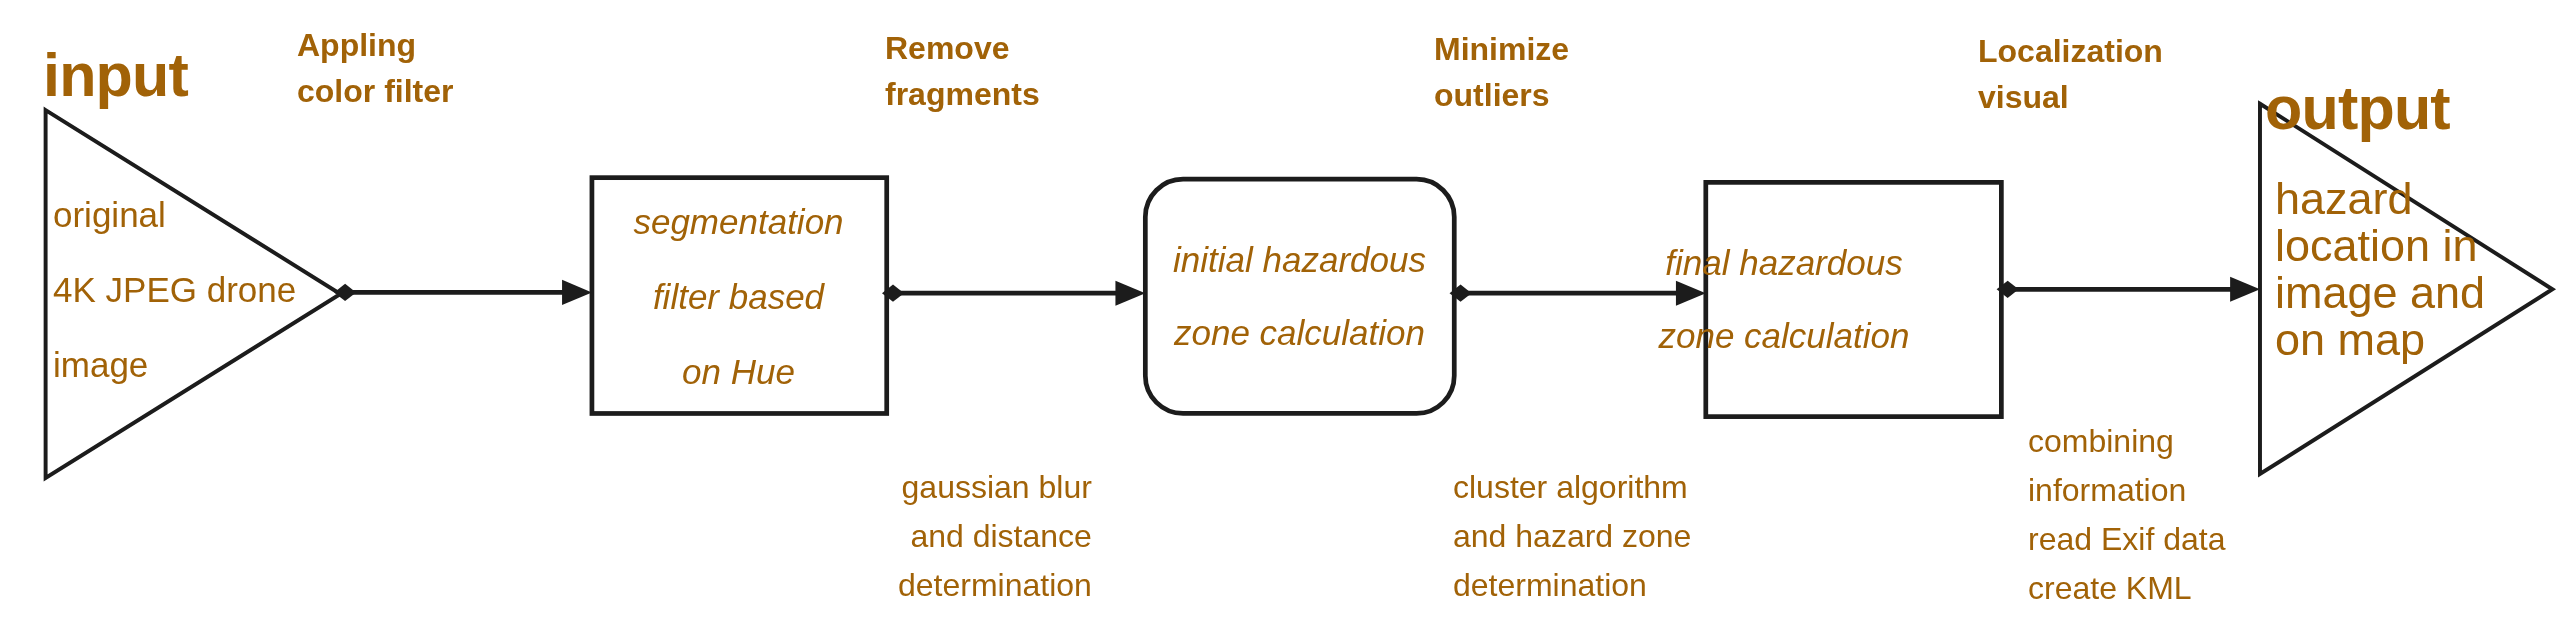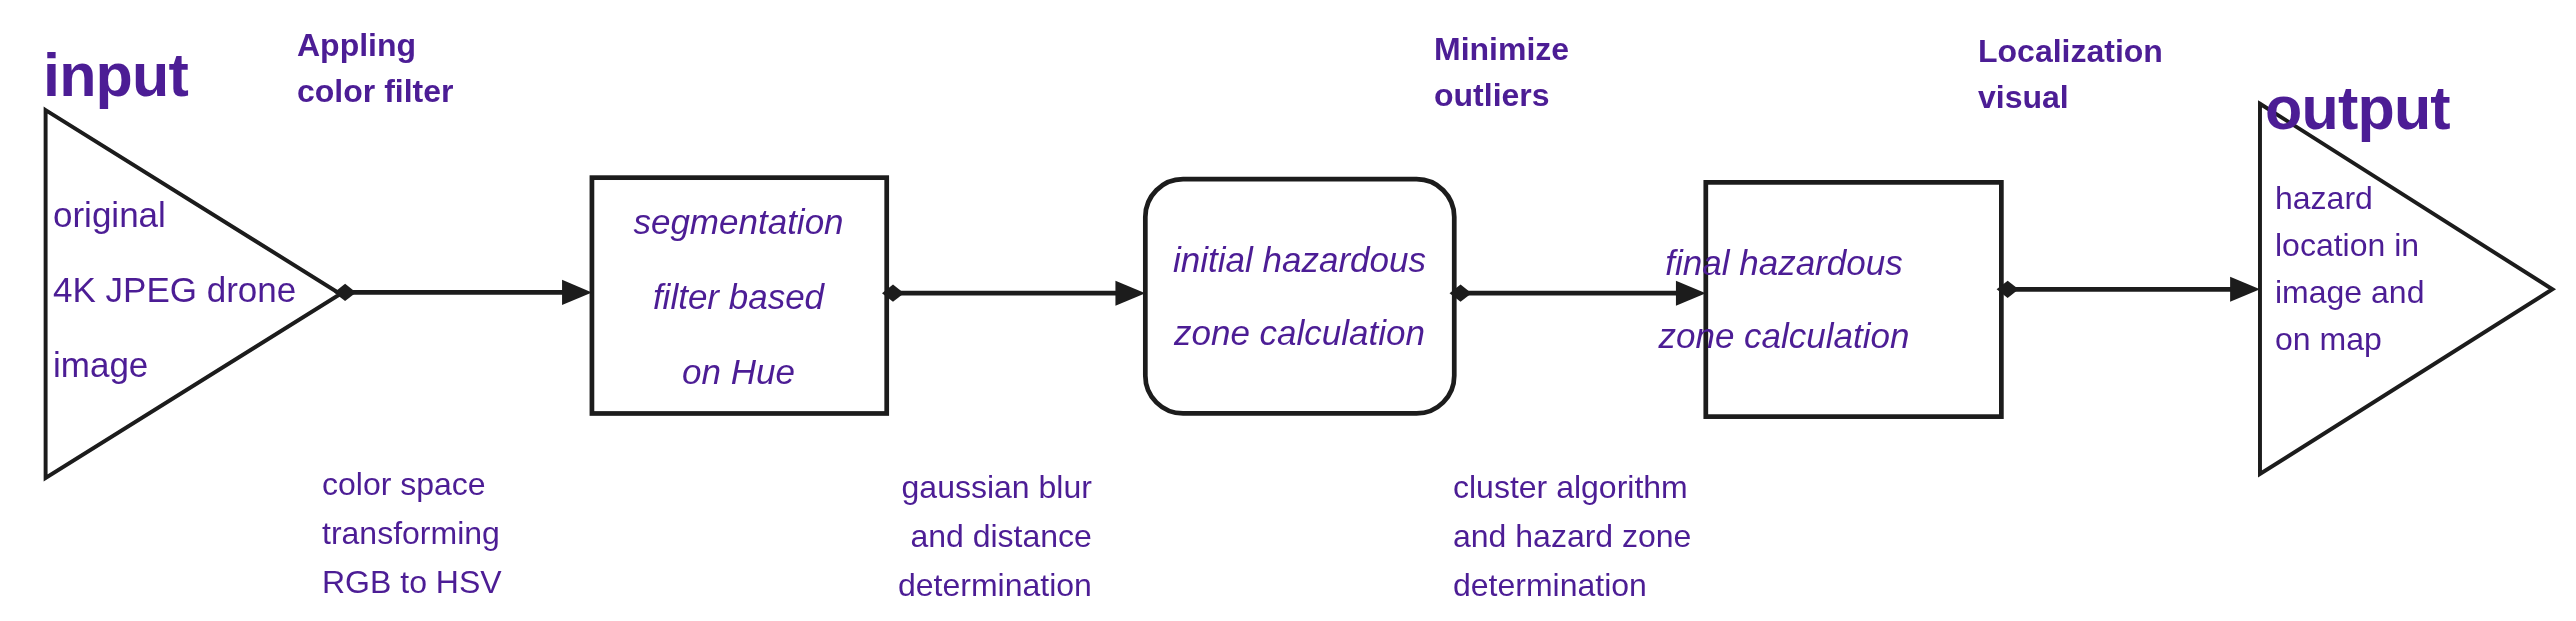--- a/index.html
+++ b/index.html
@@ -1,21 +1,21 @@
 <!DOCTYPE html>
 <html style="font-size:12.6px"><head>
 <meta charset="utf-8">
 <style>
   html, body { margin: 0; padding: 0; background: #ffffff; }
   .canvas {
     position: relative;
     width: 2576px;
     height: 621px;
     background: #ffffff;
-    color: #4c1d95;
+    color: #a16207;
     font-family: "Liberation Sans", sans-serif;
     overflow: hidden;
   }
   .svg-layer { position: absolute; left: 0; top: 0; }
 
   .heading {
     position: absolute;
     font-weight: 700;
     font-size: 61px;
     line-height: 1.05;
@@ -24,21 +24,21 @@
   }
   .h-input  { left: 43px;  top: 43px; }
   .h-output { left: 2265px; top: 48px; margin-top: 28px; }
 
   .tri-text {
     position: absolute;
     font-size: 35px;
     white-space: pre-line;
   }
   .t-input  { left: 53px;   top: 177px; line-height: 75px; }
-  .t-output { left: 2275px; top: 175px; line-height: 47px; font-size: 32px; }
+  .t-output { left: 2275px; top: 175px; line-height: 47px; font-size: 45px; }
 
   .box-label {
     position: absolute;
     display: flex;
     align-items: center;
     justify-content: center;
     text-align: center;
     font-style: italic;
     font-size: 35px;
     white-space: pre-line;
@@ -125,29 +125,32 @@
   <div class="box-label b1">segmentation
 filter based
 on Hue</div>
   <div class="box-label b2">initial hazardous
 zone calculation</div>
   <div class="box-label b3">final hazardous
 zone calculation</div>
 
   <div class="arrow-top at1">Appling
 color filter</div>
+  <div class="arrow-top at2">Remove
+fragments</div>
   <div class="arrow-top at3">Minimize
 outliers</div>
   <div class="arrow-top at4">Localization
 visual</div>
 
-  <div class="arrow-bottom ab1">color space
-transforming
-RGB to HSV</div>
   <div class="arrow-bottom ab2">gaussian blur
 and distance
 determination</div>
   <div class="arrow-bottom ab3">cluster algorithm
 and hazard zone
 determination</div>
+  <div class="arrow-bottom ab4">combining
+information
+read Exif data
+create KML</div>
 
 </div>
 
 
 </body></html>

